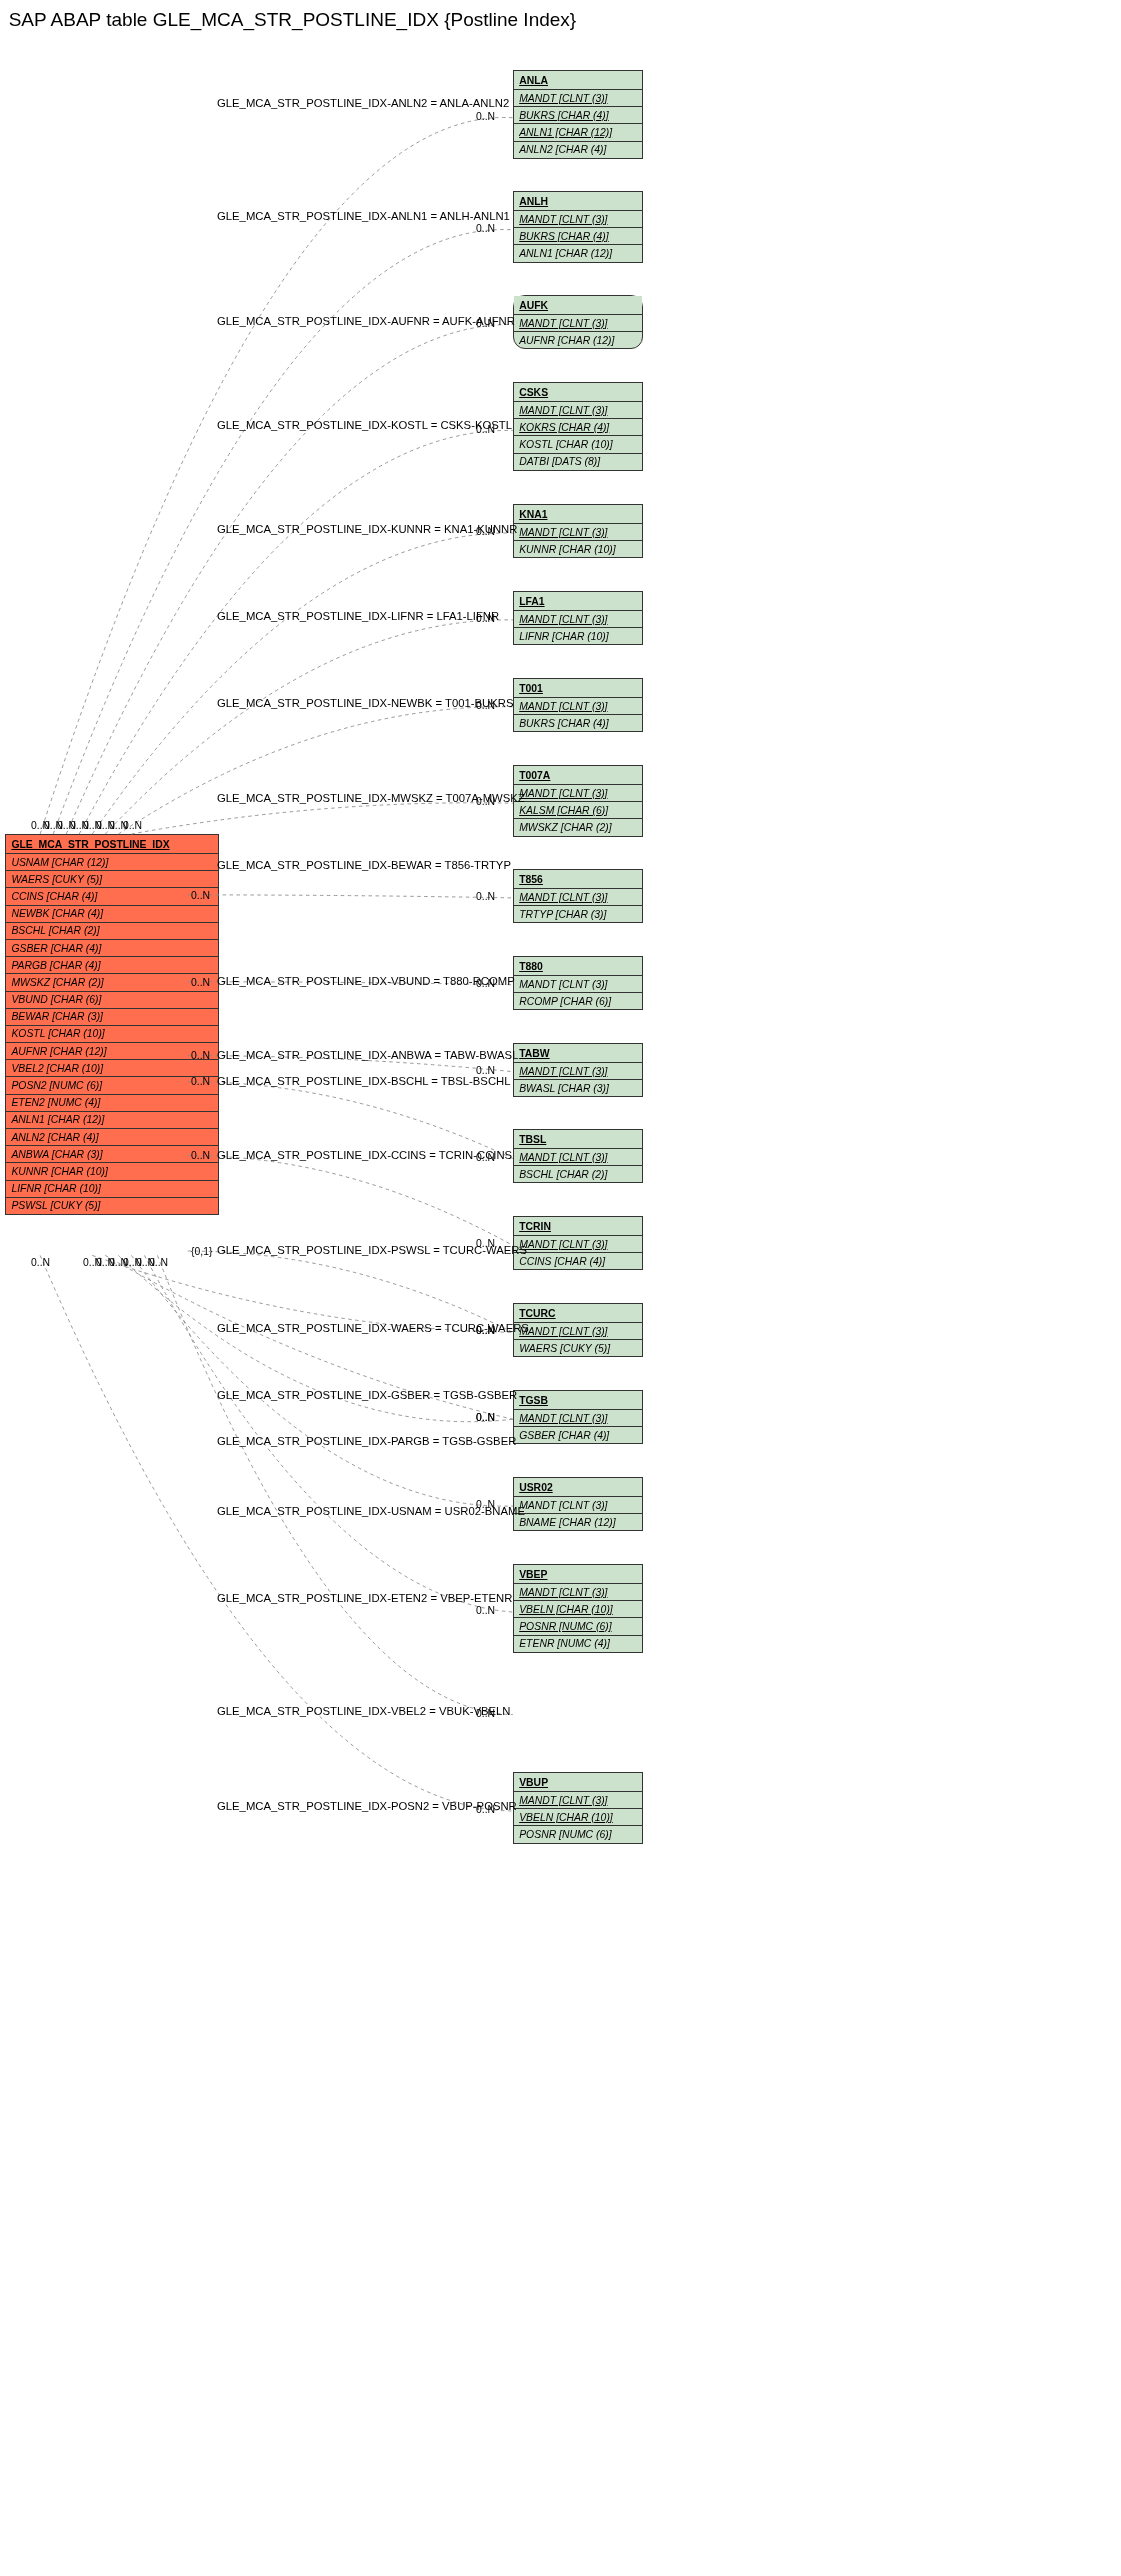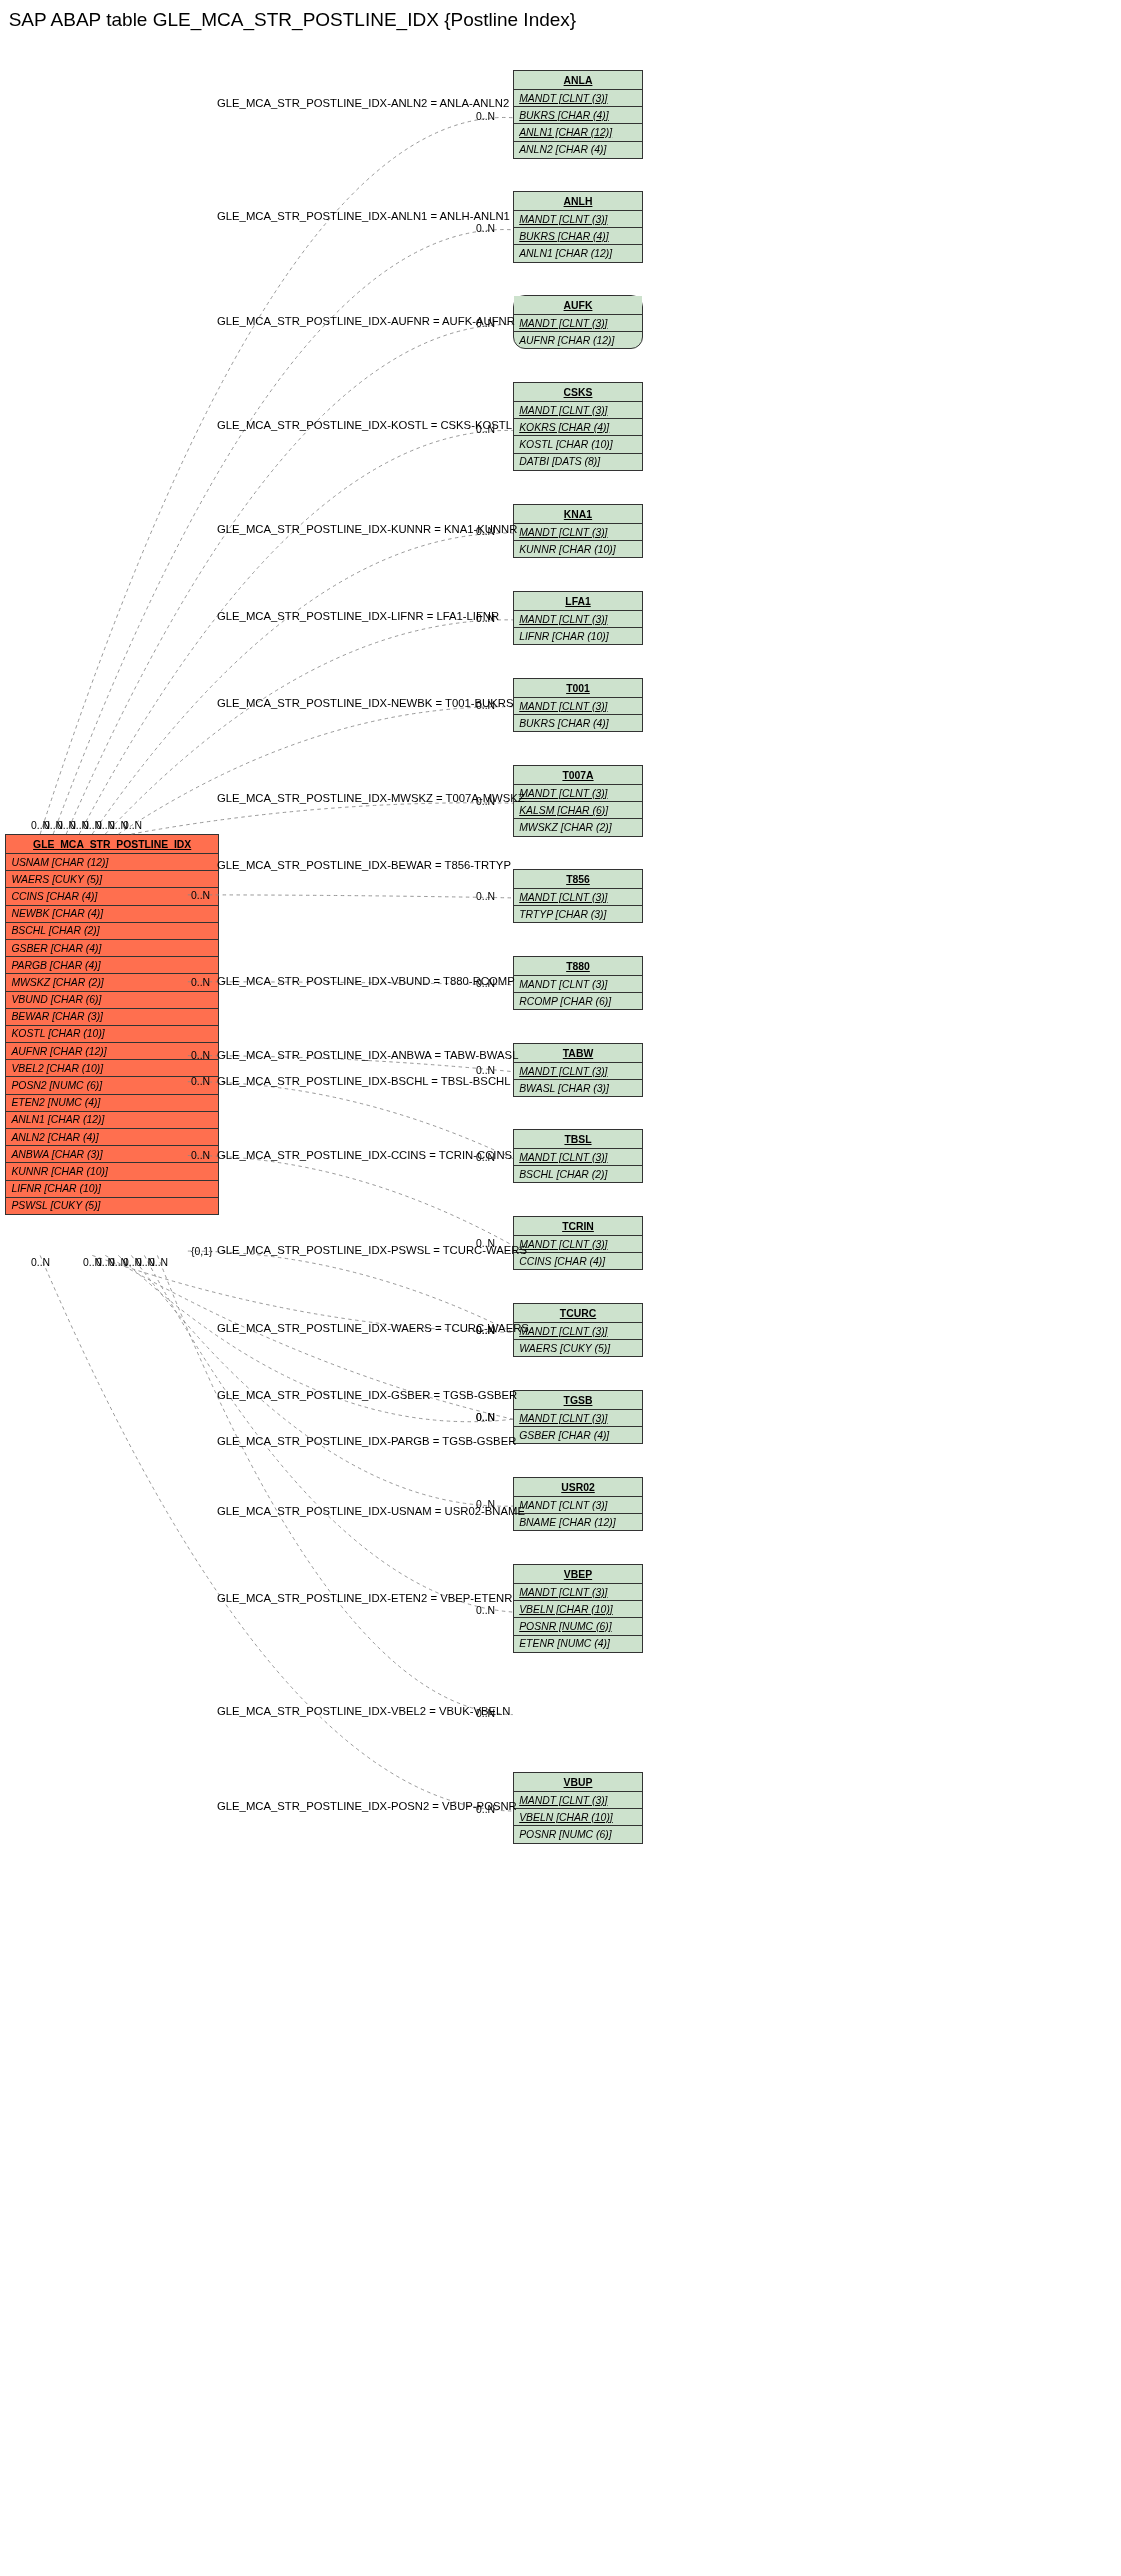--- a/index.html
+++ b/index.html
@@ -25,21 +25,21 @@
   }
   .entity {
     position: absolute;
     border: 0.9px solid #333;
     font-size: 10.4px;
     box-sizing: border-box;
   }
   .entity .hdr {
     background: inherit;
     font-weight: bold;
-    text-align: center;
+    text-align: left;
     padding: 3.5px 5.2px;
     border-bottom: 0.9px solid #333;
     white-space: nowrap;
   }
   .entity .row {
     padding: 2.6px 5.2px;
     border-bottom: 0.9px solid #333;
     font-style: italic;
     white-space: nowrap;
   }

